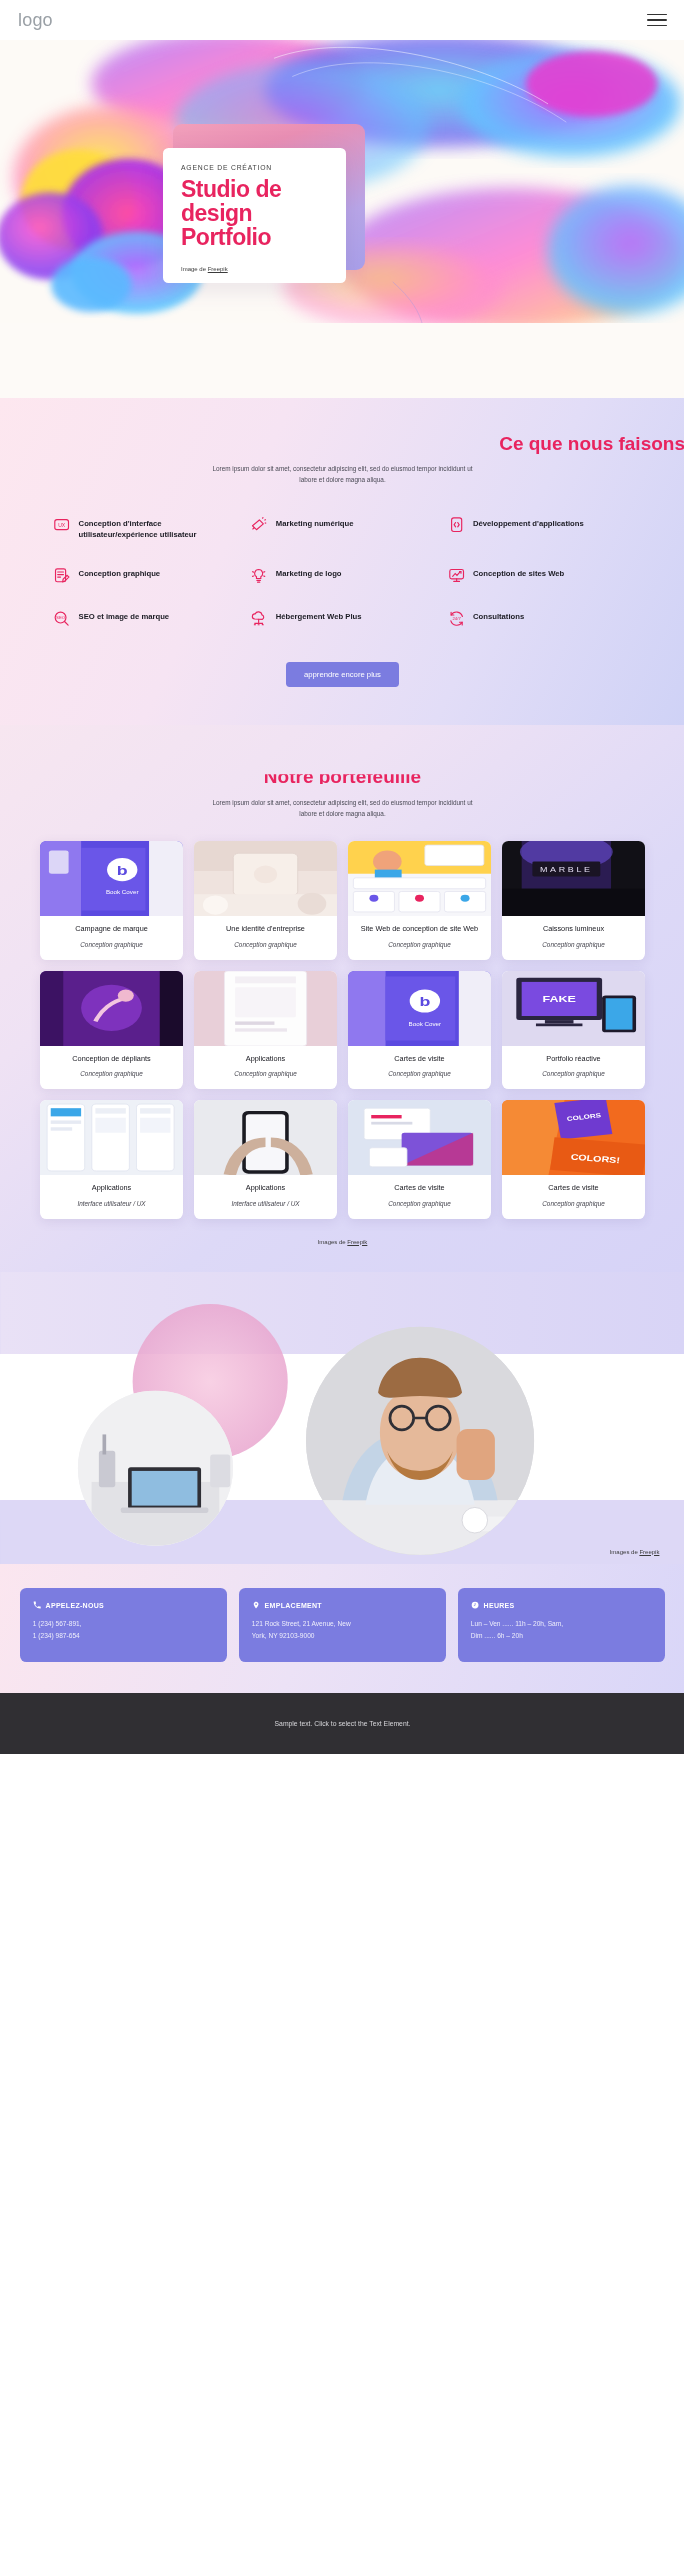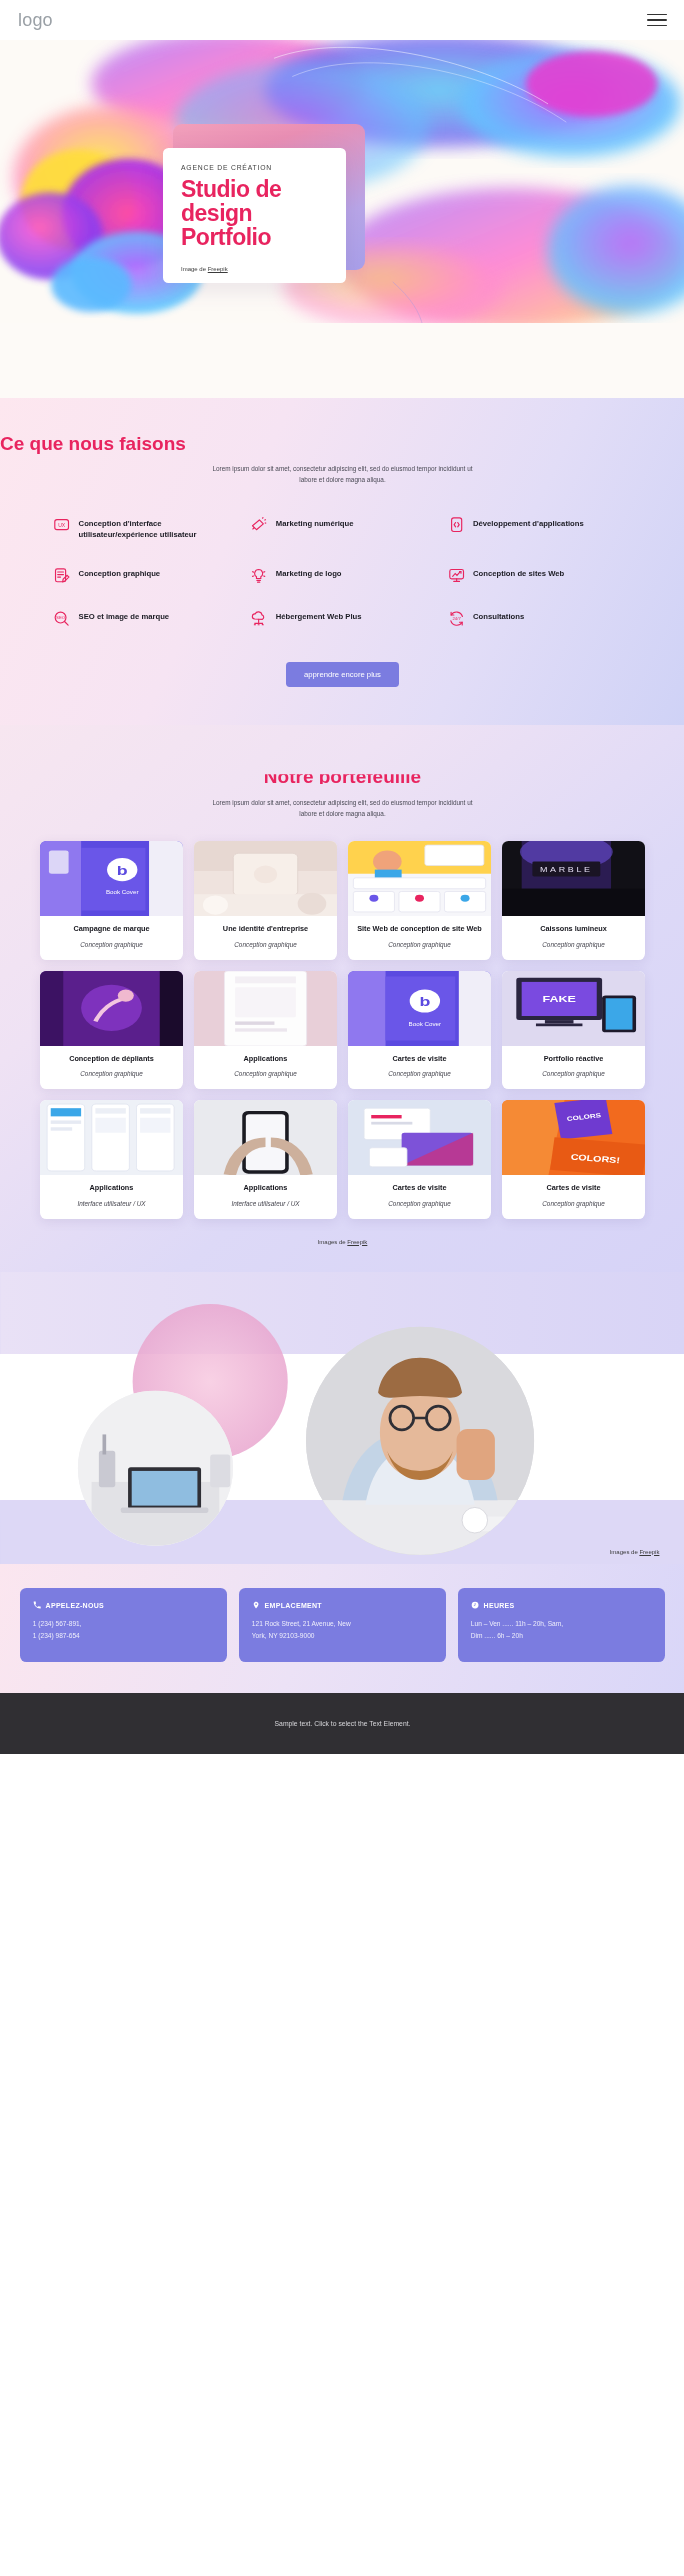--- a/index.html
+++ b/index.html
@@ -21,21 +21,21 @@
   .hero-card{position:absolute;left:163px;top:108px;width:183px;height:135px;background:#fff;
     border-radius:5.5px;padding:16.4px 18px 9px 18px;box-shadow:0 5.5px 24px rgba(90,60,120,.12);}
   .eyebrow{font-size:6.8px;letter-spacing:0.8px;color:#3c3c3c;font-weight:400;margin-bottom:6.4px;}
   .hero-h1{font-size:23px;line-height:1.04;font-weight:700;color:#e8245f;letter-spacing:-0.5px;}
   .hero-credit{position:absolute;left:18px;bottom:11px;font-size:6px;color:#3b3b3b;}
   .hero-credit a{color:#3b3b3b;text-decoration:underline;}
 
   
   .services{background:linear-gradient(115deg,#fde7ef 0%,#f6e4f3 35%,#e2ddf7 70%,#cfd2f6 100%);
             padding:35px 0 38px;position:relative;}
-  .sec-title{text-align:left;font-size:19px;font-weight:700;color:#e8245f;}
+  .sec-title{text-align:right;font-size:19px;font-weight:700;color:#e8245f;}
   .sec-sub{text-align:center;font-size:6.4px;line-height:1.65;color:#4a4a55;
            max-width:274px;margin:9px auto 0;}
   .svc-grid{display:grid;grid-template-columns:repeat(3,1fr);
             gap:25.6px 12.8px;max-width:630px;margin:31px auto 16px;padding:0 25.6px;}
   .svc{display:flex;align-items:flex-start;gap:8.2px;}
   .svc-ico{flex:0 0 auto;width:17.3px;height:17.3px;color:#e8245f;}
   .svc-ico svg{width:17.3px;height:17.3px;display:block;}
   .svc-lbl{font-size:7.7px;font-weight:700;color:#1b1b23;line-height:1.5;padding-top:1.8px;}
   .cta-wrap{text-align:center;margin-top:35px;}
   .cta{display:inline-block;background:#7b7ce0;color:#fff;border:none;border-radius:3.7px;
@@ -44,21 +44,21 @@
   
   .portfolio{background:linear-gradient(140deg,#f7e6f0 0%,#efe2f4 30%,#ddd9f7 62%,#d6d3f7 100%);
              padding:40px 0 27px;}
   .pf-title{text-align:center;font-size:19px;font-weight:700;color:#e8245f;
             clip-path:inset(38% 0 22% 0);height:24px;line-height:24px;}
   .pf-grid{display:grid;grid-template-columns:repeat(4,1fr);gap:11px;
            max-width:645px;margin:22px auto 0;padding:0 20px;}
   .card{background:#fff;border-radius:6.4px;overflow:hidden;box-shadow:0 2.7px 11px rgba(80,60,130,.10);}
   .thumb{height:75px;position:relative;overflow:hidden;}
   .card-body{padding:8.2px 7.3px 12px;text-align:center;}
-  .card-t{font-size:7.3px;font-weight:700;color:#16161d;line-height:1.35;}
+  .card-t{font-size:7.3px;font-weight:400;color:#16161d;line-height:1.35;}
   .card-c{font-size:6.4px;font-style:italic;color:#46464f;margin-top:6.4px;}
   .pf-credit{text-align:center;font-size:6px;color:#3b3b3b;margin-top:20px;}
   .pf-credit a{color:#3b3b3b;text-decoration:underline;}
 
   
   .band{position:relative;height:292px;background:linear-gradient(180deg,#e3dcf7 0%,#ded8f6 28%,#fff 28%,#fff 78%,#ded8f6 78%,#d9d5f6 100%);}
   .band-credit{position:absolute;right:25.6px;bottom:9px;font-size:6px;color:#3b3b3b;}
   .band-credit a{color:#3b3b3b;text-decoration:underline;}
 
   

